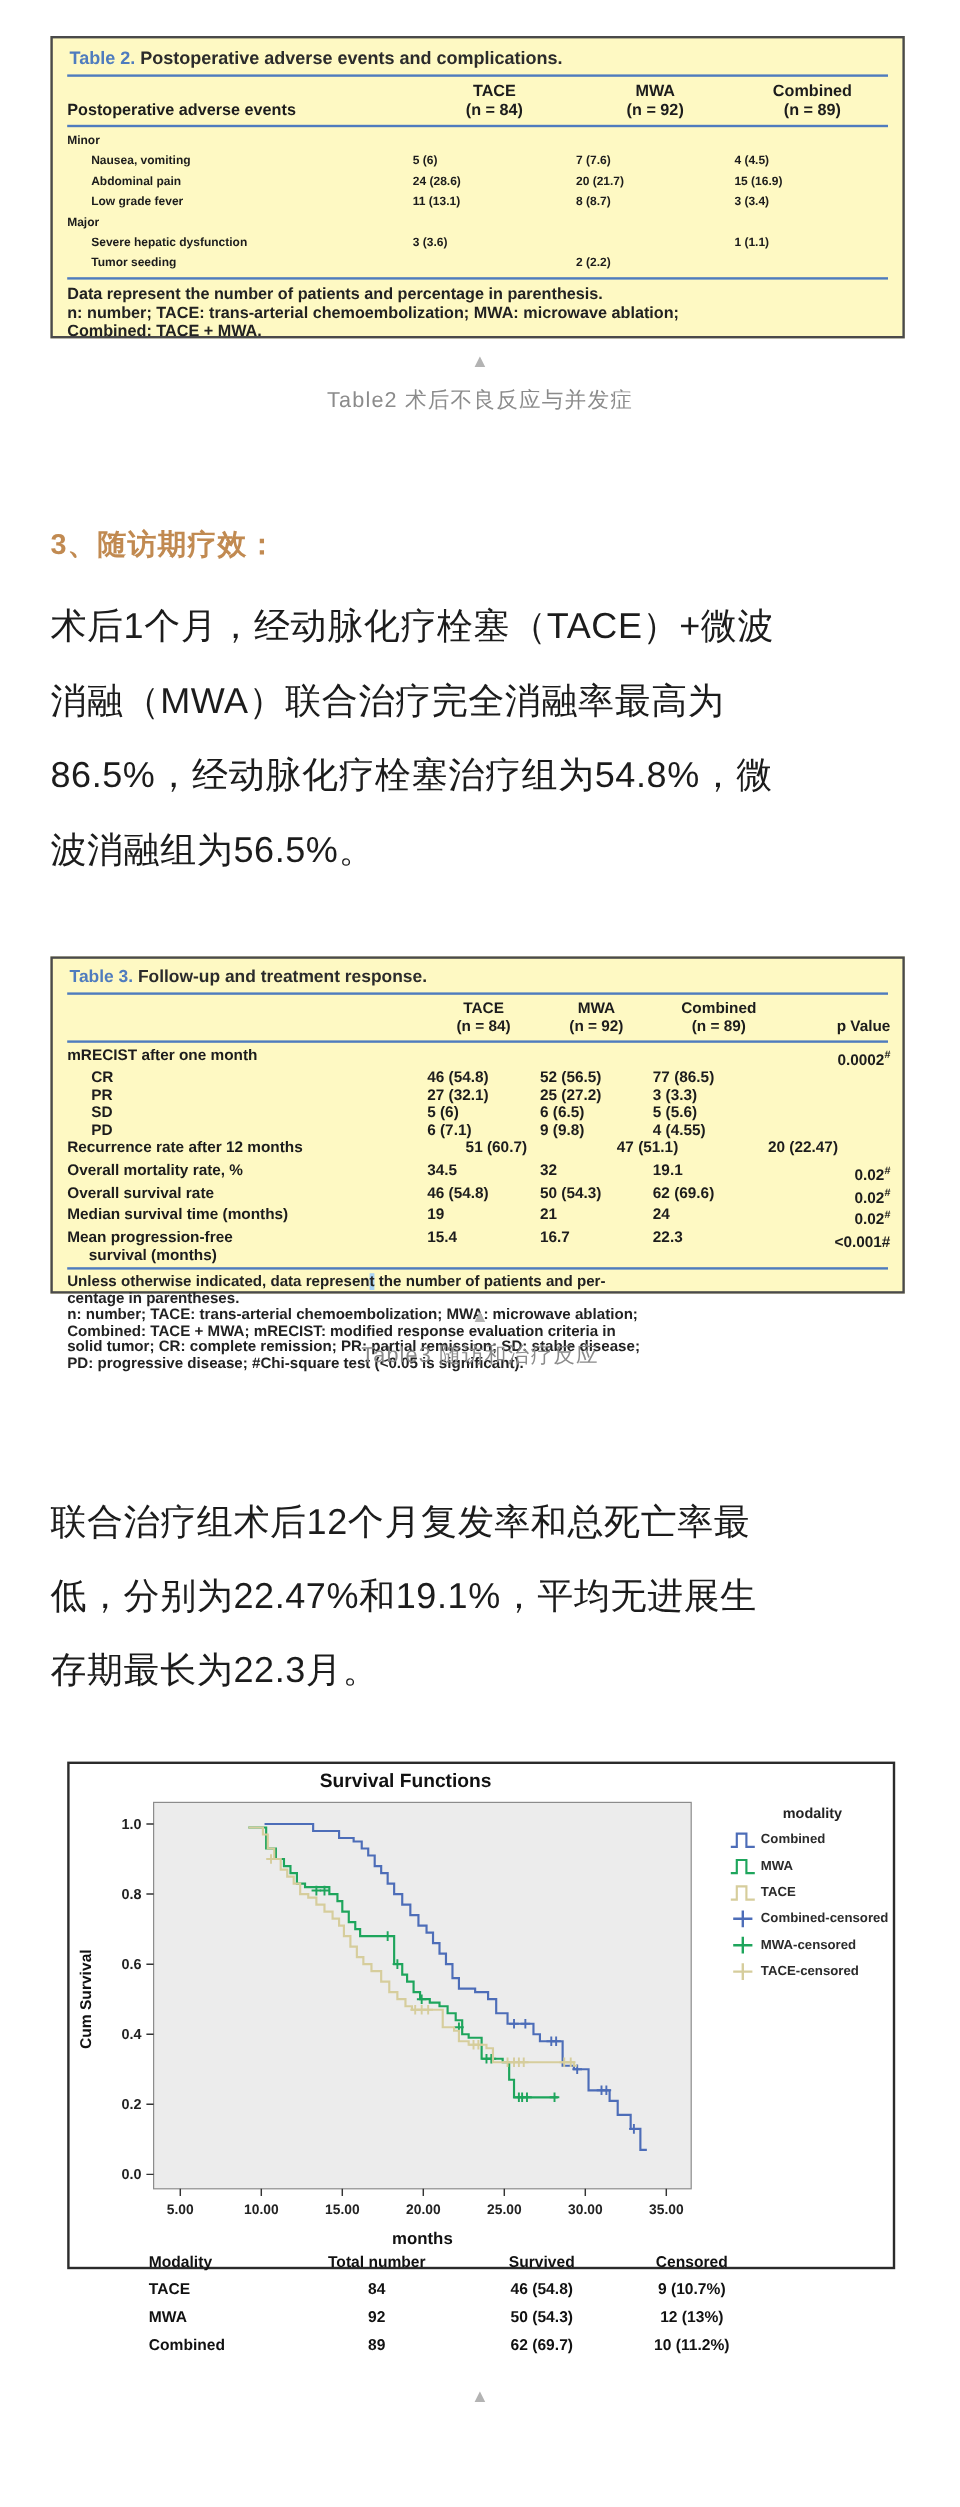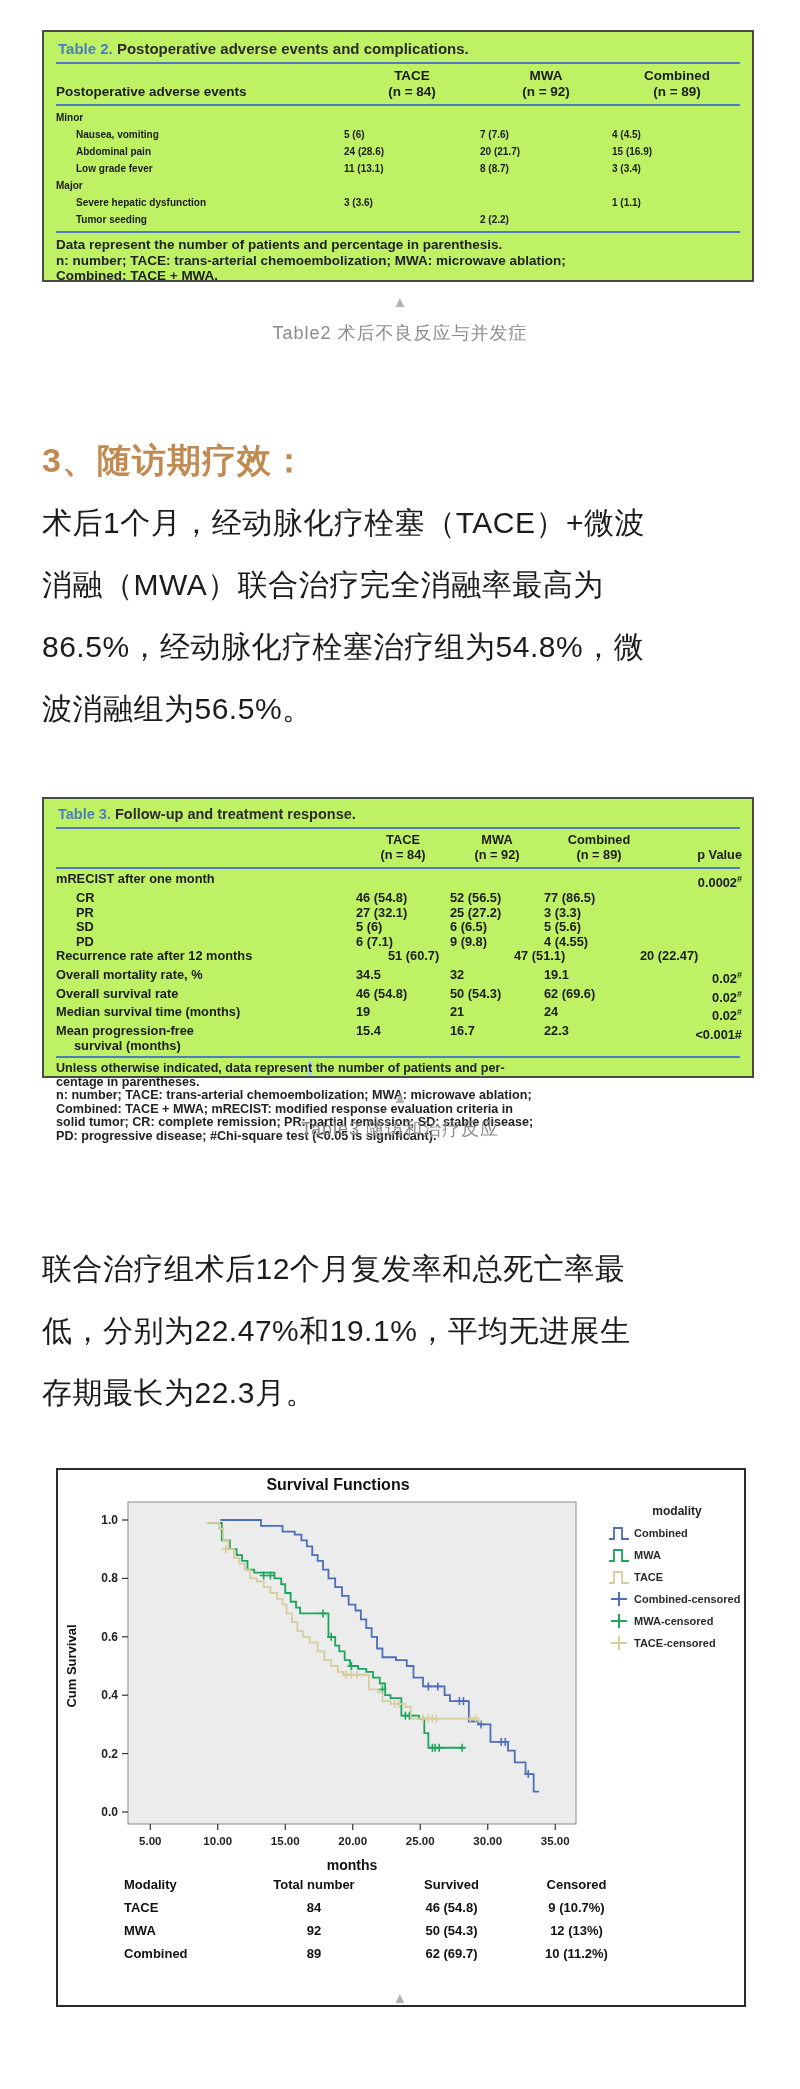--- a/index.html
+++ b/index.html
@@ -1,21 +1,21 @@
 <!DOCTYPE html>
 <html><head>
 <meta charset="utf-8">
 <style>
   * { box-sizing: border-box; margin: 0; padding: 0; }
   html,body { background:#fff; }
   body { width:800px; height:2089px; position:relative; font-family:"Liberation Sans", sans-serif; color:#1c1c1c; }
   .abs { position:absolute; }
 
   
-  .jbox { left:42px; width:712px; border:2px solid #4a4a4a; background:#bef264; padding:6px 12px 6px 12px; }
+  .jbox { left:42px; width:712px; border:2px solid #4a4a4a; background:#fef9c3; padding:6px 12px 6px 12px; }
   .jt-title { font-size:15px; font-weight:700; color:#2b2b2b; padding:2px 0 4px 2px; }
   .jt-title .blue { color:#4f7cbe; }
   .rule { height:2px; background:#4f7cbe; margin:1px 0; }
   .jt-header { display:grid; align-items:end; padding:3px 0 4px 0; font-weight:700; font-size:13.5px; line-height:1.15; }
   .jt-h-col { text-align:center; }
   .jt-h-label { align-self:end; }
   .jt-rows { padding:2px 0; }
   .jt-row { display:grid; font-weight:700; font-size:10px; line-height:17px; }
   .t3 .jt-row { line-height:14.5px; font-size:12.8px; }
   .t3 .jt-header { font-size:12.8px; }
@@ -30,26 +30,26 @@
   .jt-foot { font-weight:700; font-size:13.5px; line-height:15.5px; padding:3px 0 2px 0; color:#222; }
   .t3 .jt-foot { font-size:12.6px; line-height:13.5px; }
   .hl { background:#a9d3f2; }
 
   
   .cap { left:0; width:800px; text-align:center; }
   .cap .tri { color:#b3b3b3; font-size:15px; line-height:15px; }
   .cap .cap-text { margin-top:12px; color:#8b8b8b; font-size:18px; letter-spacing:1px; }
 
   
-  .sec-heading { left:42px; font-size:34px; font-weight:700; color:#c18a51; letter-spacing:1px; }
+  .sec-heading { left:42px; font-size:24px; font-weight:700; color:#c18a51; letter-spacing:1px; }
   .para { left:42px; width:720px; font-size:30px; color:#1c1c1c; }
   .para .pline { height:62px; line-height:62px; white-space:pre; letter-spacing:0.5px; }
 
   
-  .figbox { left:56px; top:1468px; width:690px; height:539px; border:2px solid #2b2b2b; background:#fff; }
+  .figbox { left:56px; top:1468px; width:690px; height:423px; border:2px solid #2b2b2b; background:#fff; }
   .fig-title { position:absolute; left:0; top:6px; width:560px; text-align:center; font-size:16px; font-weight:700; color:#111; }
   #km-svg { position:absolute; left:4px; top:24px; }
   .legend { position:absolute; left:550px; top:34px; width:138px; }
   .legend-title { font-size:12px; font-weight:700; color:#222; text-align:center; margin-bottom:4px; }
   .legend-entry { display:flex; align-items:center; gap:4px; height:22px; }
   .legend-entry span { font-size:11px; font-weight:700; color:#2b2b2b; white-space:nowrap; }
   .fig-table { position:absolute; left:66px; top:404px; display:grid; grid-template-columns:115px 150px 125px 125px; row-gap:2px; font-size:13px; font-weight:700; color:#111; }
   .fig-table .hc, .fig-table .c { line-height:21px; }
   .fig-table .c.cc, .fig-table .hc.cc { text-align:center; }
 </style>

